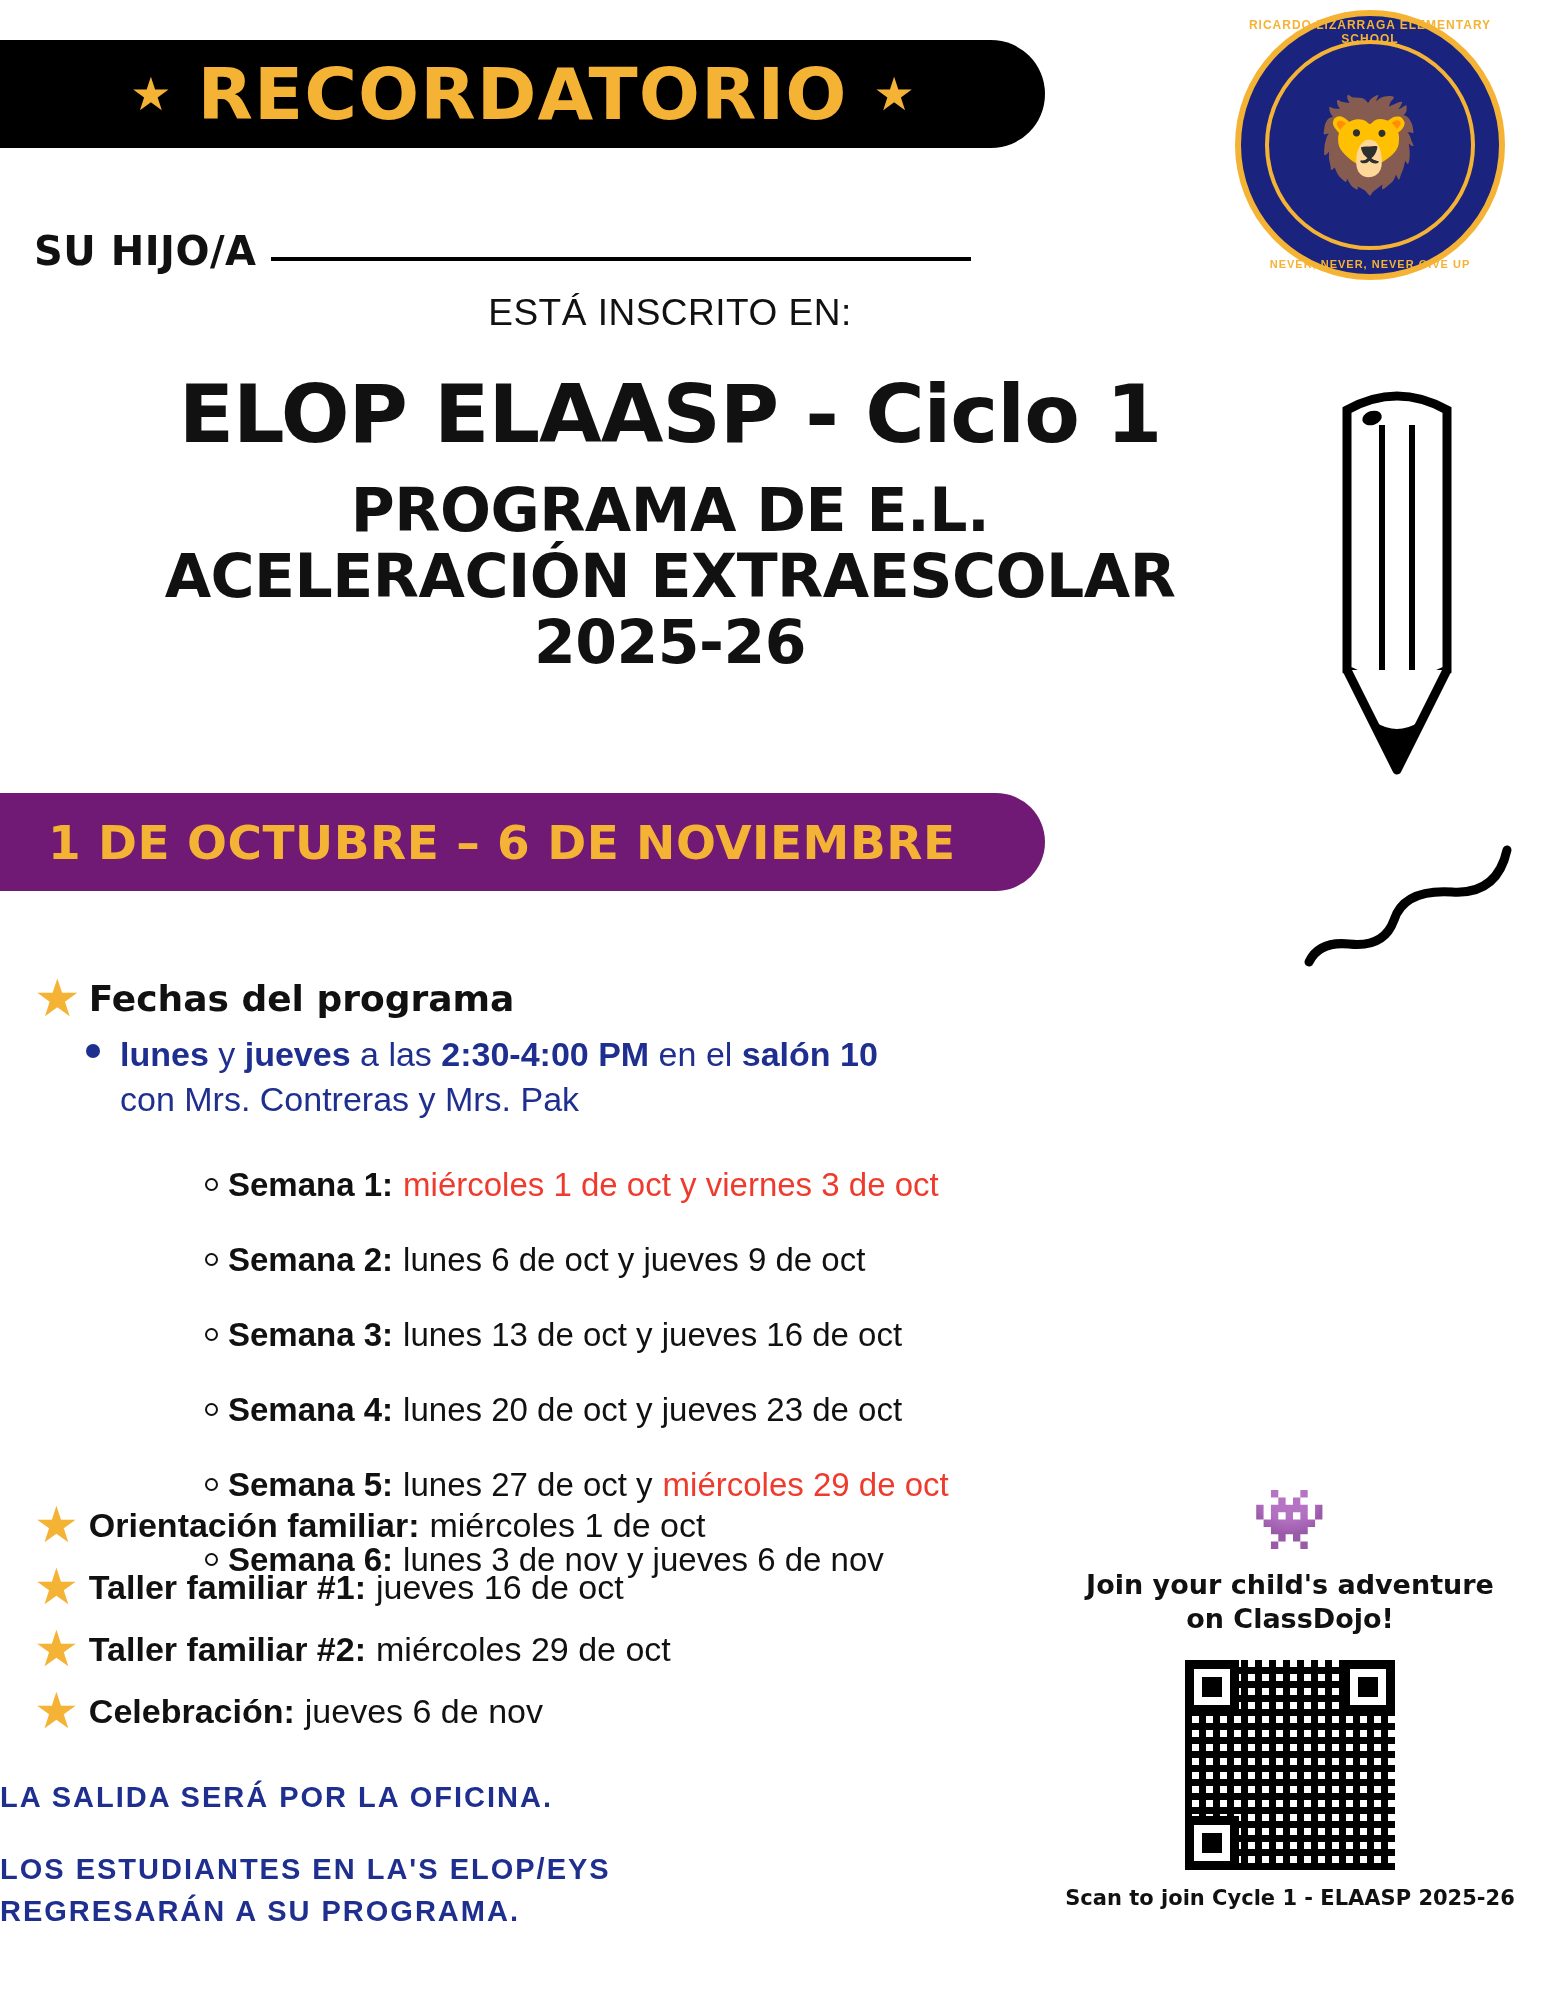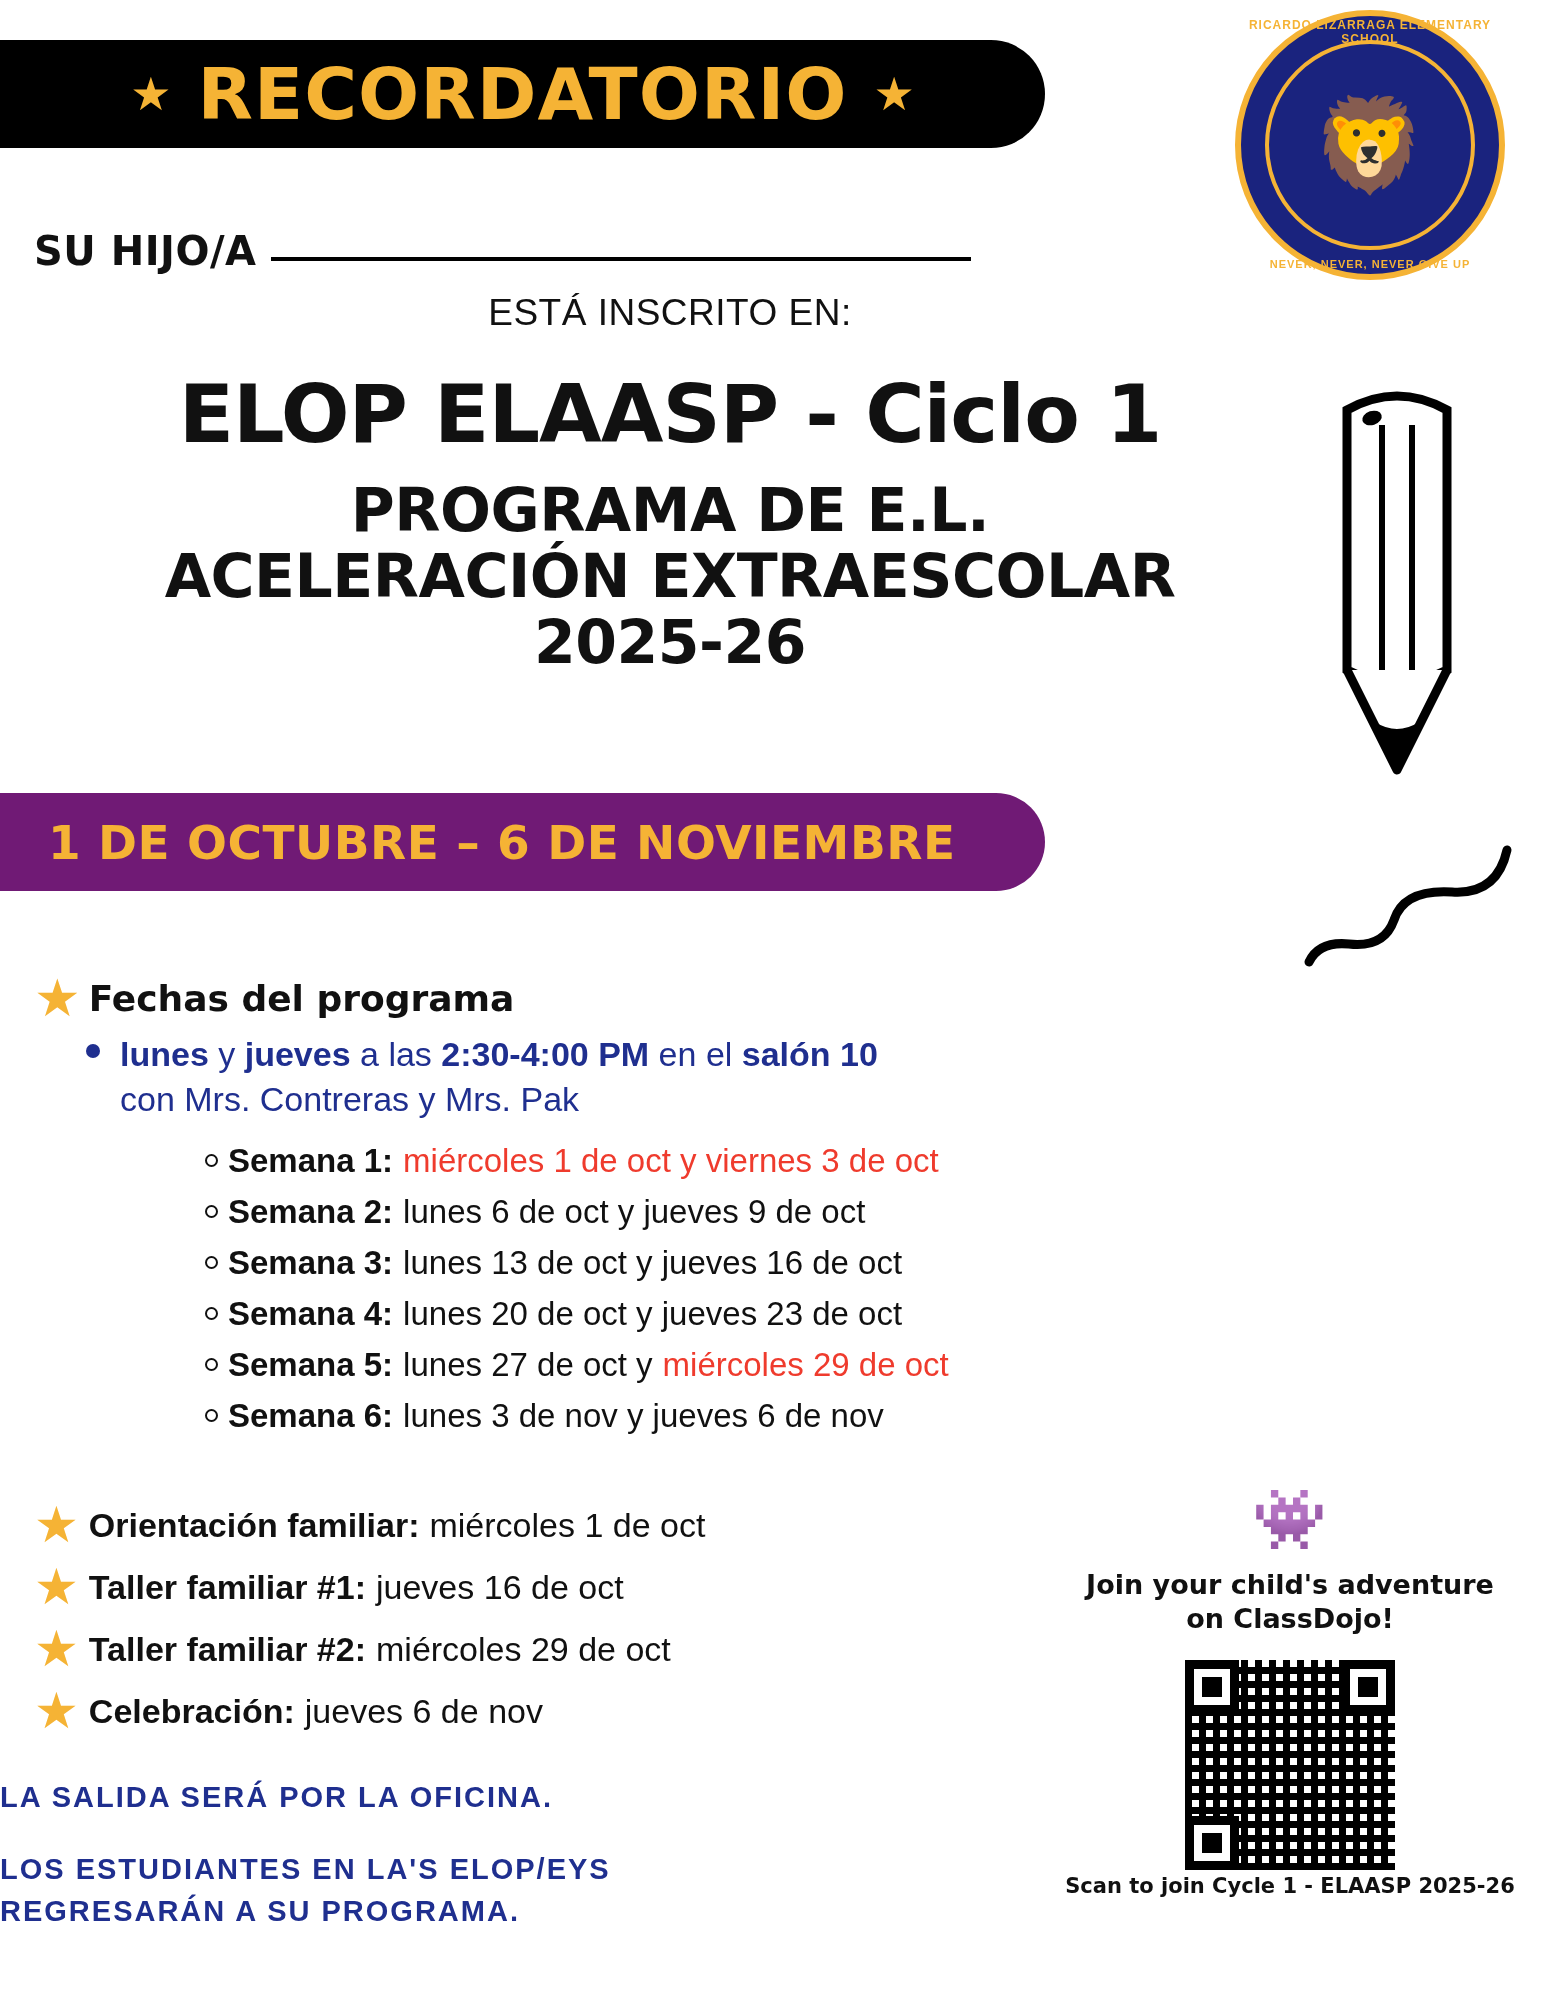--- a/index.html
+++ b/index.html
@@ -189,21 +189,21 @@
     margin-bottom: 13px;
   }
   .week-row .circ {
     width: 13px; height: 13px;
     border: 2.5px solid #111;
     border-radius: 50%;
     flex: none;
     position: relative;
     top: -5px;
   }
-  .week-row .wk { font-weight: bold; }
+  .week-row .wk { font-weight: bold; margin-top: 24px; }
   .week-row .detail.red { color: #ef3b2d; }
 
   
   .events {
     position: absolute;
     left: 34px; top: 1500px;
     width: 950px;
   }
   .event-row {
     display: flex;
@@ -264,21 +264,21 @@
   .qr .finder.tr { right: 0; top: 0; }
   .qr .finder.bl { left: 0; bottom: 0; }
   .qr .finder i {
     display: block;
     position: absolute; inset: 8px;
     background: #000;
   }
   .scan-text {
     font-size: 21px;
     font-weight: bold;
-    margin-top: 4px;
+    margin-top: 16px;
     font-family: "DejaVu Sans", sans-serif;
   }
 </style>
 </head>
 <body>
 
 <div class="banner-reminder">
   <span class="star">★</span>
   <span class="txt">RECORDATORIO</span>
   <span class="star">★</span>

